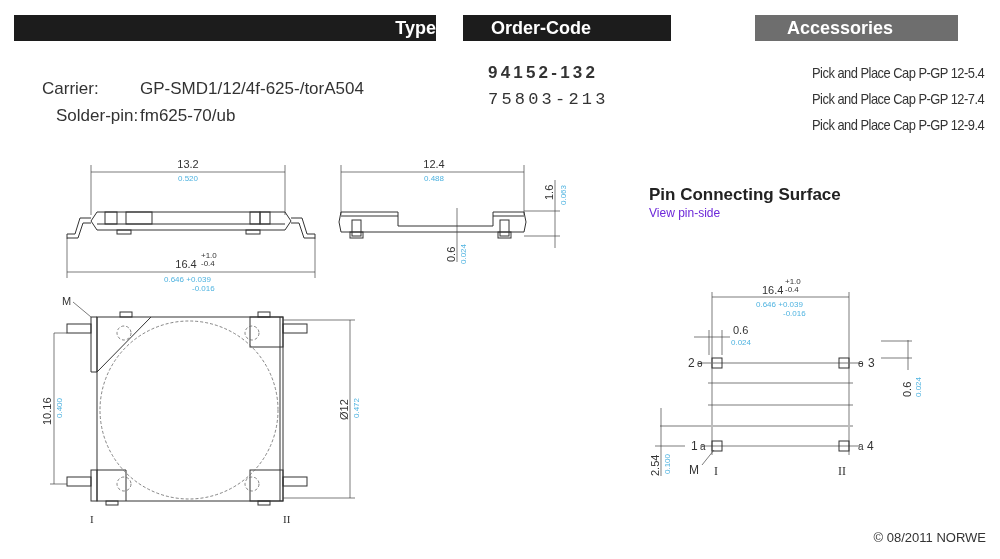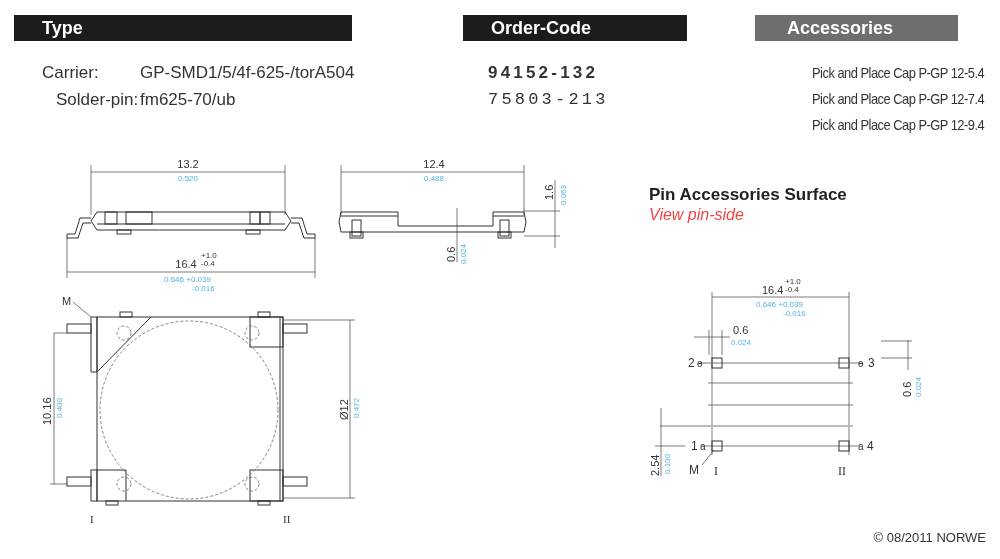--- a/index.html
+++ b/index.html
@@ -2,56 +2,56 @@
 <html><head>
 <meta charset="utf-8">
 <style>
   html, body { margin:0; padding:0; background:#fff; }
   body { width:1000px; height:559px; position:relative; overflow:hidden;
          font-family:"Liberation Sans", sans-serif; color:#333; }
   .bar { position:absolute; top:15px; height:26px; color:#fff; font-weight:bold;
          font-size:18px; line-height:27px; box-sizing:border-box; padding-left:28px; }
   .bar.dark { background:#1c1c1c; }
   .bar.grey { background:#6e6e6e; }
-  .txt { position:absolute; font-size:17px; color:#333; white-space:nowrap; }
+  .txt { position:absolute; font-size:17px; color:#333; white-space:nowrap;margin-top:16px; }
   .code { position:absolute; font-size:17px; color:#333; letter-spacing:3.2px; white-space:nowrap; }
   .acc { position:absolute; font-size:15px; color:#333; white-space:nowrap; letter-spacing:-0.6px;
          transform:scaleX(0.86); transform-origin:right top; right:16px; }
   .title { position:absolute; font-weight:bold; font-size:17px; color:#222; }
-  .subtitle { position:absolute; font-size:16px; color:#ef4444;font-style:italic; }
+  .subtitle { position:absolute; font-size:12px; color:#6d28d9; }
   .copy { position:absolute; font-size:13px; color:#333; }
   svg { position:absolute; left:0; top:0; }
   svg text { font-family:"Liberation Sans", sans-serif; }
   .dim { fill:#333; font-size:11px; }
   .dimb { fill:#4fb3e0; font-size:8px; }
   .ln { stroke:#333; stroke-width:1; fill:none; }
   .thin { stroke:#444; stroke-width:0.7; fill:none; }
   .grey { stroke:#bbb; stroke-width:2; fill:none; }
   .dash { stroke:#666; stroke-width:0.8; stroke-dasharray:3 2; fill:none; }
 </style>
 </head>
 <body>
 
-<div class="bar dark" style="left:14px;width:338px;">Type</div>
-<div class="bar dark" style="left:463px;width:224px;">Order-Code</div>
+<div class="bar dark" style="left:14px;width:422px;text-align:right;">Type</div>
+<div class="bar dark" style="left:463px;width:208px;">Order-Code</div>
 <div class="bar grey" style="left:755px;width:203px;padding-left:32px;">Accessories</div>
 
 <div class="txt" style="left:42px;top:63px;">Carrier:</div>
-<div class="txt" style="left:140px;top:63px;">GP-SMD1/5/4f-625-/torA504</div>
+<div class="txt" style="left:140px;top:63px;">GP-SMD1/12/4f-625-/torA504</div>
 <div class="txt" style="left:56px;top:90px;">Solder-pin:</div>
 <div class="txt" style="left:140px;top:90px;">fm625-70/ub</div>
 
 <div class="code" style="left:488px;top:63px;font-weight:bold;">94152-132</div>
 <div class="code" style="left:488px;top:90px;font-family:Liberation Mono, monospace;">75803-213</div>
 
 <div class="acc" style="top:64px;">Pick and Place Cap P-GP 12-5.4</div>
 <div class="acc" style="top:90px;">Pick and Place Cap P-GP 12-7.4</div>
 <div class="acc" style="top:116px;">Pick and Place Cap P-GP 12-9.4</div>
 
-<div class="title" style="left:649px;top:185px;">Pin Accessories Surface</div>
+<div class="title" style="left:649px;top:185px;">Pin Connecting Surface</div>
 <div class="subtitle" style="left:649px;top:206px;">View pin-side</div>
 
 <svg width="1000" height="559" viewBox="0 0 1000 559">
 
   <g>
     <line class="thin" x1="91" y1="165" x2="91" y2="215"></line>
     <line class="thin" x1="285" y1="165" x2="285" y2="215"></line>
     <line class="thin" x1="91" y1="172" x2="285" y2="172"></line>
     <text class="dim" x="188" y="168" text-anchor="middle">13.2</text>
     <text class="dimb" x="188" y="181" text-anchor="middle">0.520</text>

